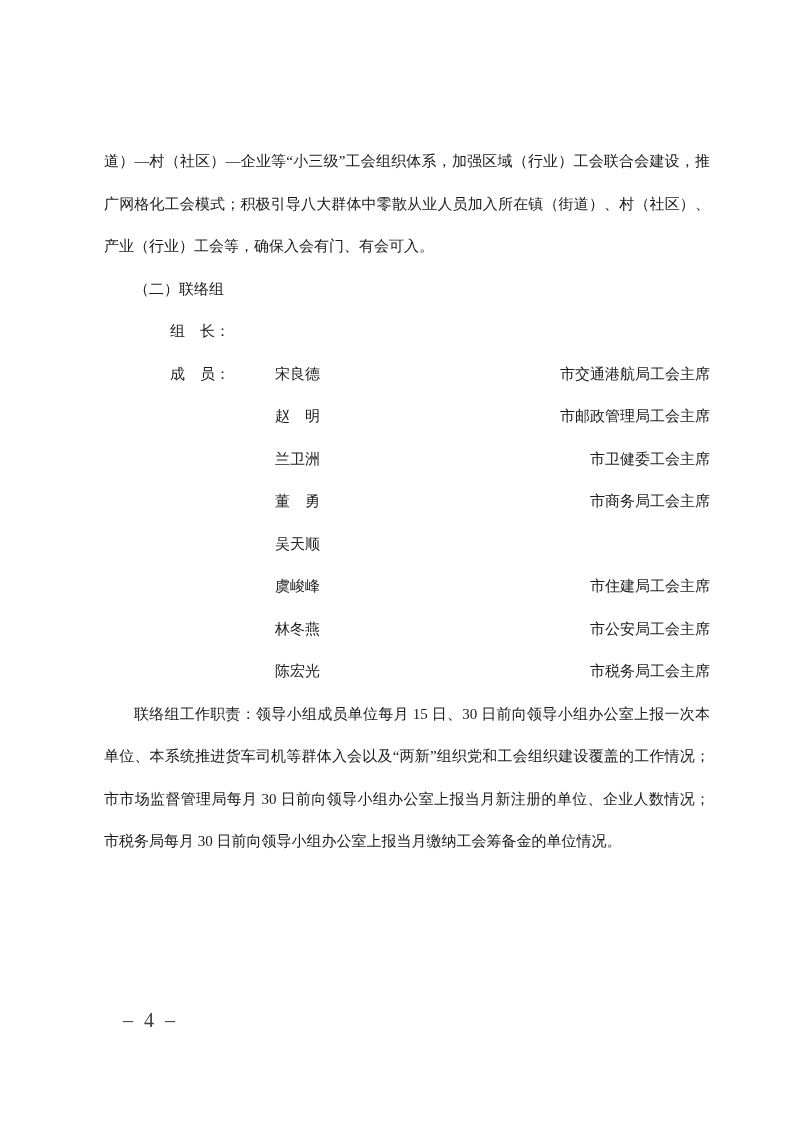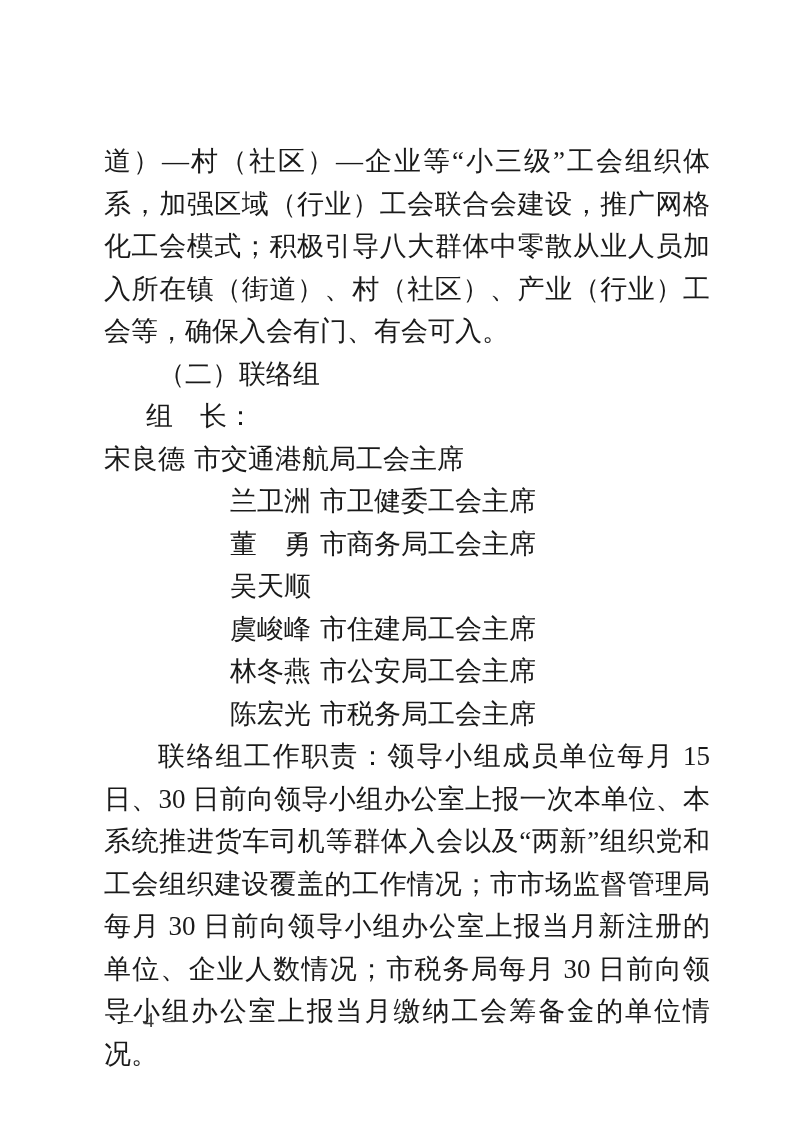--- a/index.html
+++ b/index.html
@@ -14,34 +14,34 @@
     background: #ffffff;
     font-family: "Liberation Serif", "DejaVu Serif", serif;
     color: #1a1a1a;
     overflow: hidden;
   }
   .content {
     position: absolute;
     left: 104px;
     top: 140px;
     width: 606px;
-    font-size: 27px;
+    font-size: 15px;
     line-height: 42.5px;
     text-align: justify;
   }
   .content p {
     margin: 0;
     padding: 0;
   }
   .indent {
     text-indent: 2em;
   }
   .roster-row {
     display: flex;
-    text-align: left;
+    text-align: right;
   }
   .role-label {
     flex: 0 0 126px;
     padding-left: 42px;
     box-sizing: border-box;
     white-space: pre;
   }
   .member-name {
     flex: 0 0 90px;
     white-space: pre;
@@ -72,24 +72,30 @@
 
     <p>道）—村（社区）—企业等“小三级”工会组织体系，加强区域（行业）工会联合会建设，推广网格化工会模式；积极引导八大群体中零散从业人员加入所在镇（街道）、村（社区）、产业（行业）工会等，确保入会有门、有会可入。</p>
 
     <p class="indent">（二）联络组</p>
 
     <div class="roster-row">
       <span class="role-label">组　长：</span>
     </div>
 
     <div class="roster-row">
+      <span class="role-label">成　员：</span>
       <span class="member-name">宋良德</span>
       <span class="member-title">市交通港航局工会主席</span>
     </div>
 
+    <div class="roster-row">
+      <span class="role-label"></span>
+      <span class="member-name">赵　明</span>
+      <span class="member-title">市邮政管理局工会主席</span>
+    </div>
 
     <div class="roster-row">
       <span class="role-label"></span>
       <span class="member-name">兰卫洲</span>
       <span class="member-title">市卫健委工会主席</span>
     </div>
 
     <div class="roster-row">
       <span class="role-label"></span>
       <span class="member-name">董　勇</span>

